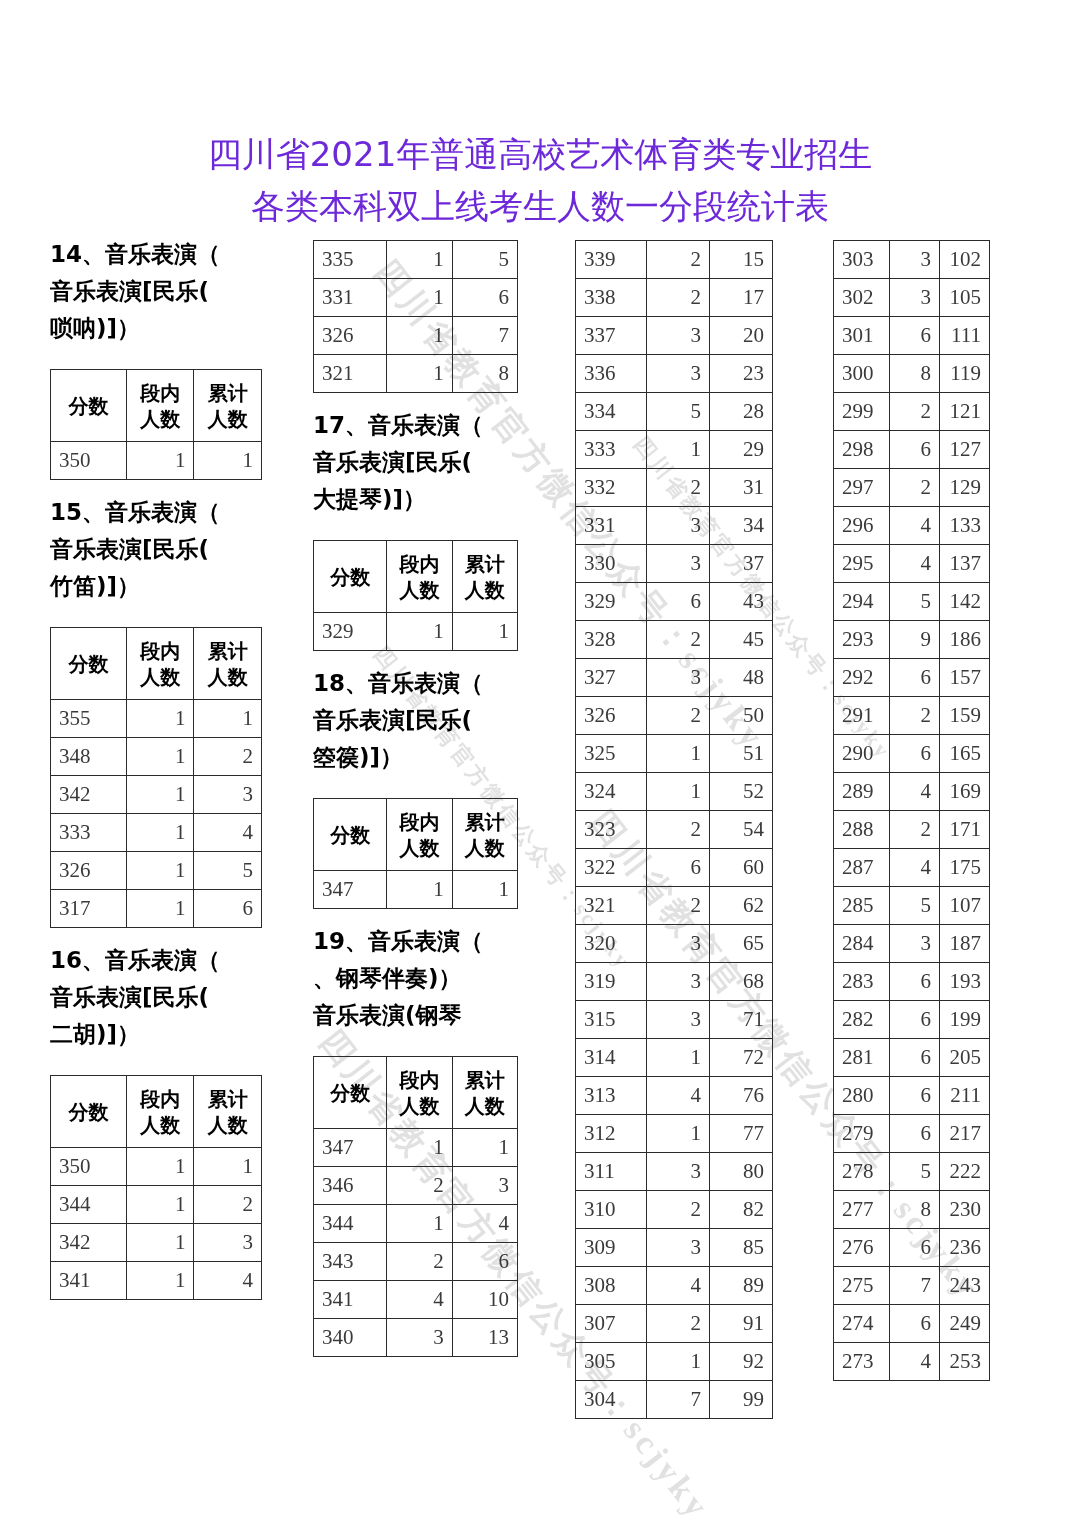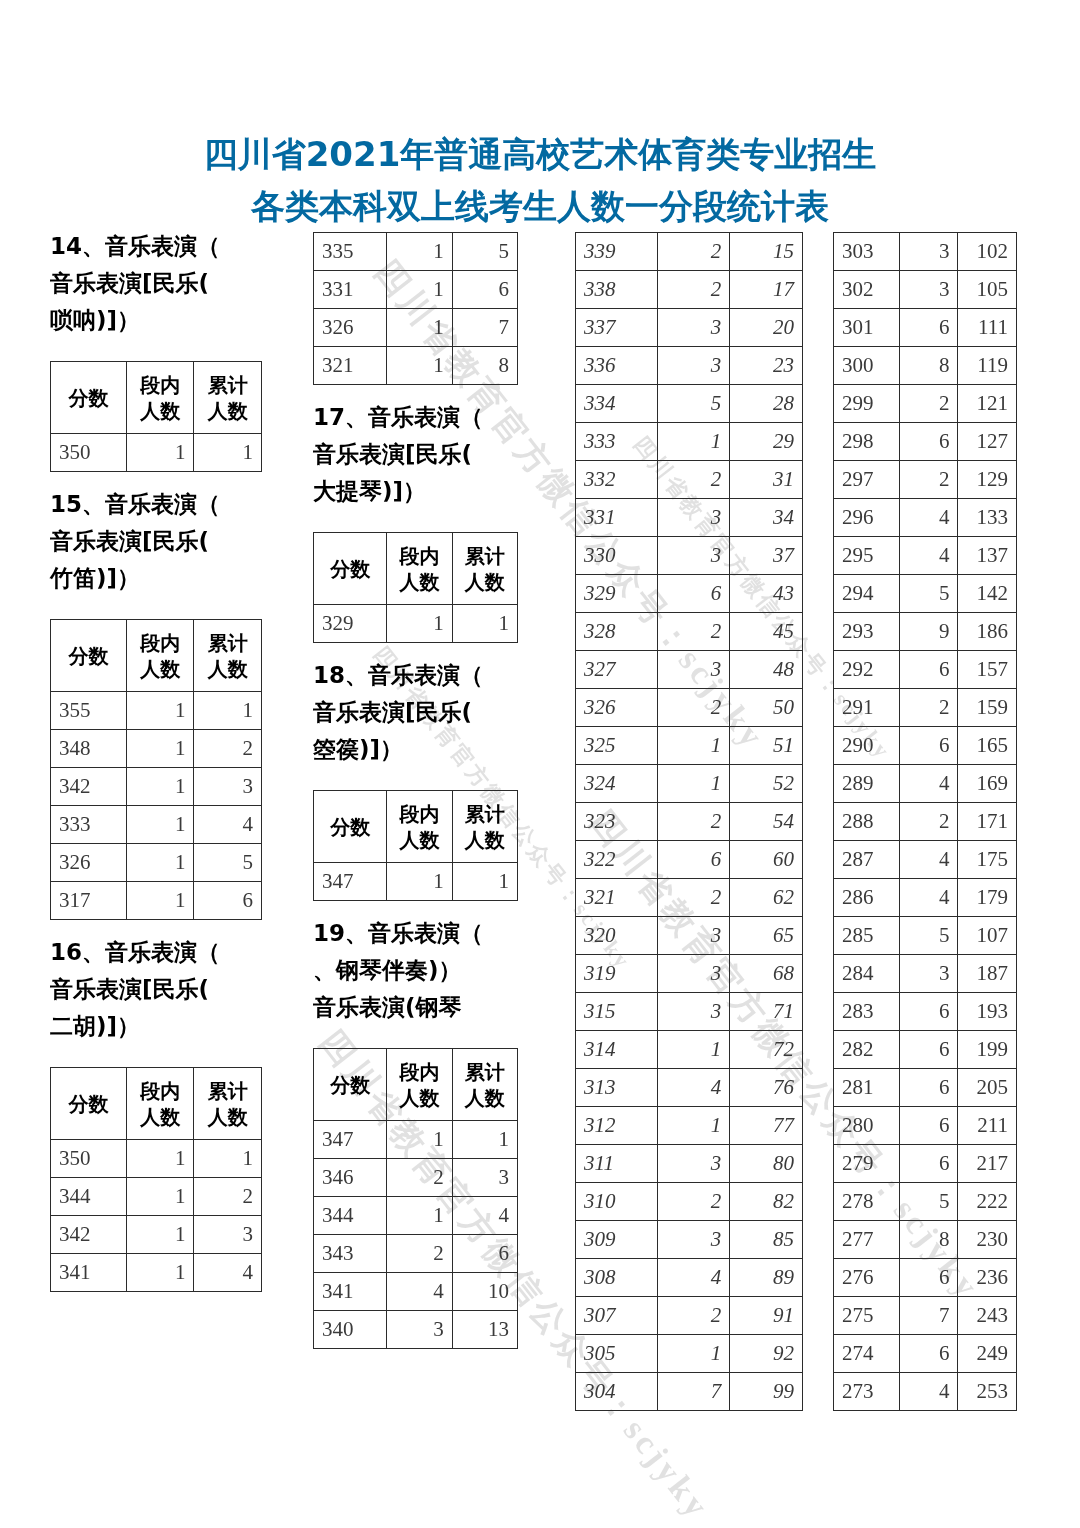--- a/index.html
+++ b/index.html
@@ -42,42 +42,42 @@
   
   .title-block {
     position: absolute;
     left: 0; top: 128px;
     width: 1080px;
     text-align: center;
     z-index: 2;
   }
   .title-line {
     font-family: "DejaVu Sans", "Liberation Sans", sans-serif;
-    font-weight: 700;
+    font-weight: 400;
     font-size: 34px;
     line-height: 52px;
-    color: #0369a1;
+    color: #6d28d9;
     letter-spacing: 0px;
   }
 
   
   .columns {
     position: absolute;
-    left: 0; top: 228px;
+    left: 0; top: 236px;
     width: 1080px; height: 1230px;
     z-index: 2;
   }
   .col {
     position: absolute;
     top: 0;
   }
   .col1 { left: 50px;  width: 212px; }
   .col2 { left: 313px; width: 205px; }
-  .col3 { left: 575px; width: 228px; font-style: italic; }
-  .col4 { left: 833px; width: 184px; }
+  .col3 { left: 575px; width: 198px; }
+  .col4 { left: 833px; width: 157px; }
 
   
   .sec-head {
     font-family: "DejaVu Sans", "Liberation Sans", sans-serif;
     font-weight: 700;
     font-size: 23px;
     line-height: 37px;
     color: #000;
     margin: 0;
     padding: 0;
@@ -671,25 +671,20 @@
               <td class="score">288</td>
               <td class="num">2</td>
               <td class="num">171</td>
             </tr>
             <tr>
               <td class="score">287</td>
               <td class="num">4</td>
               <td class="num">175</td>
             </tr>
             <tr>
-              <td class="score">286</td>
-              <td class="num">4</td>
-              <td class="num">179</td>
-            </tr>
-            <tr>
               <td class="score">285</td>
               <td class="num">5</td>
               <td class="num">107</td>
             </tr>
             <tr>
               <td class="score">284</td>
               <td class="num">3</td>
               <td class="num">187</td>
             </tr>
             <tr>

